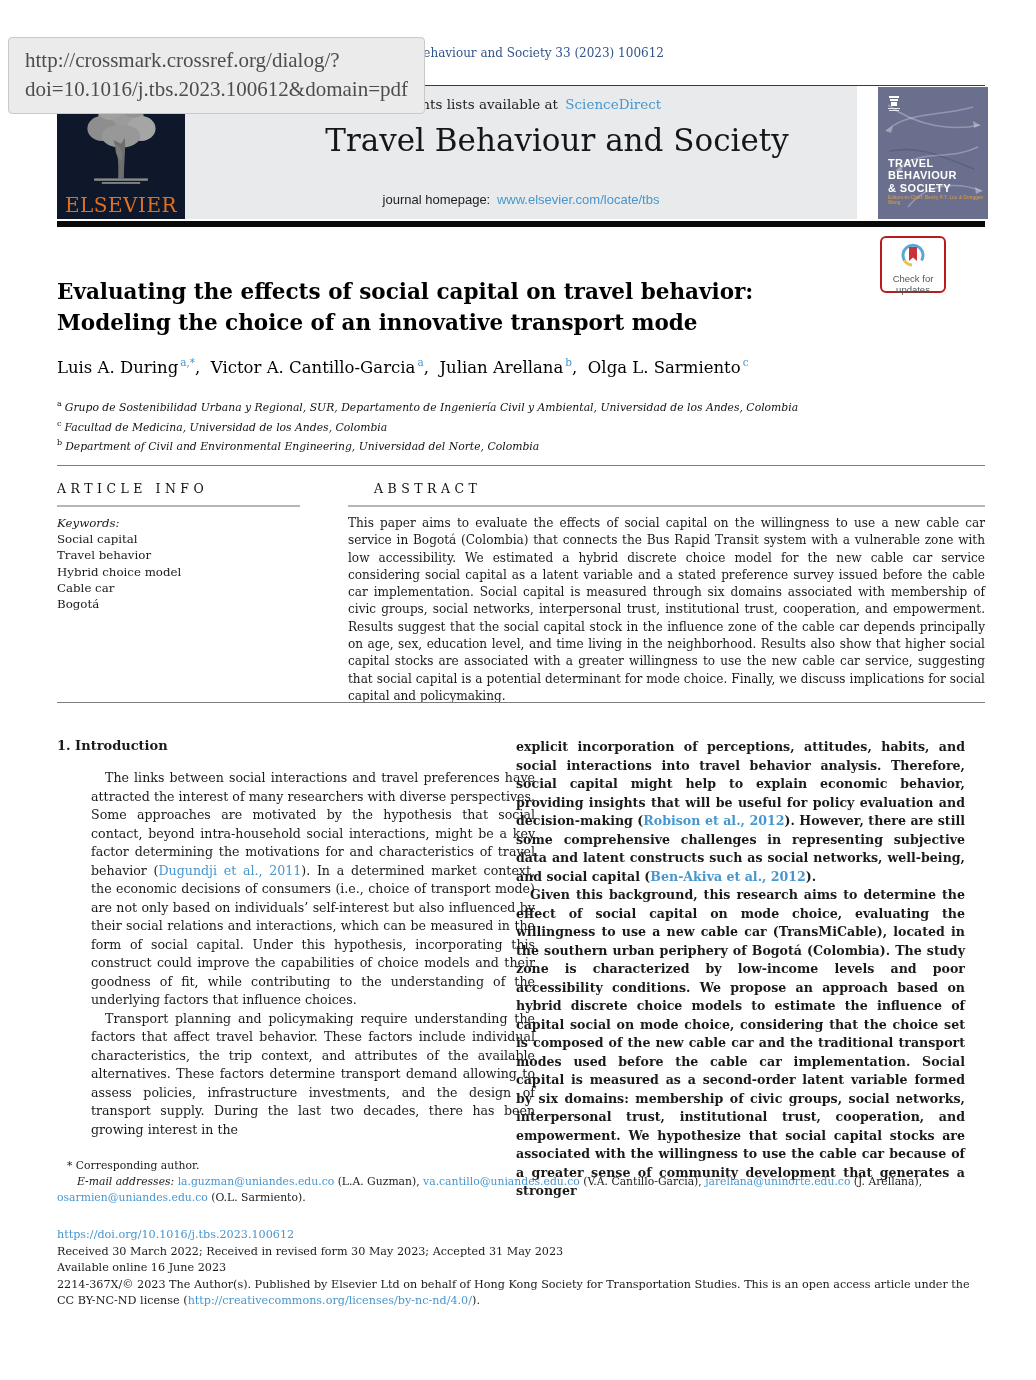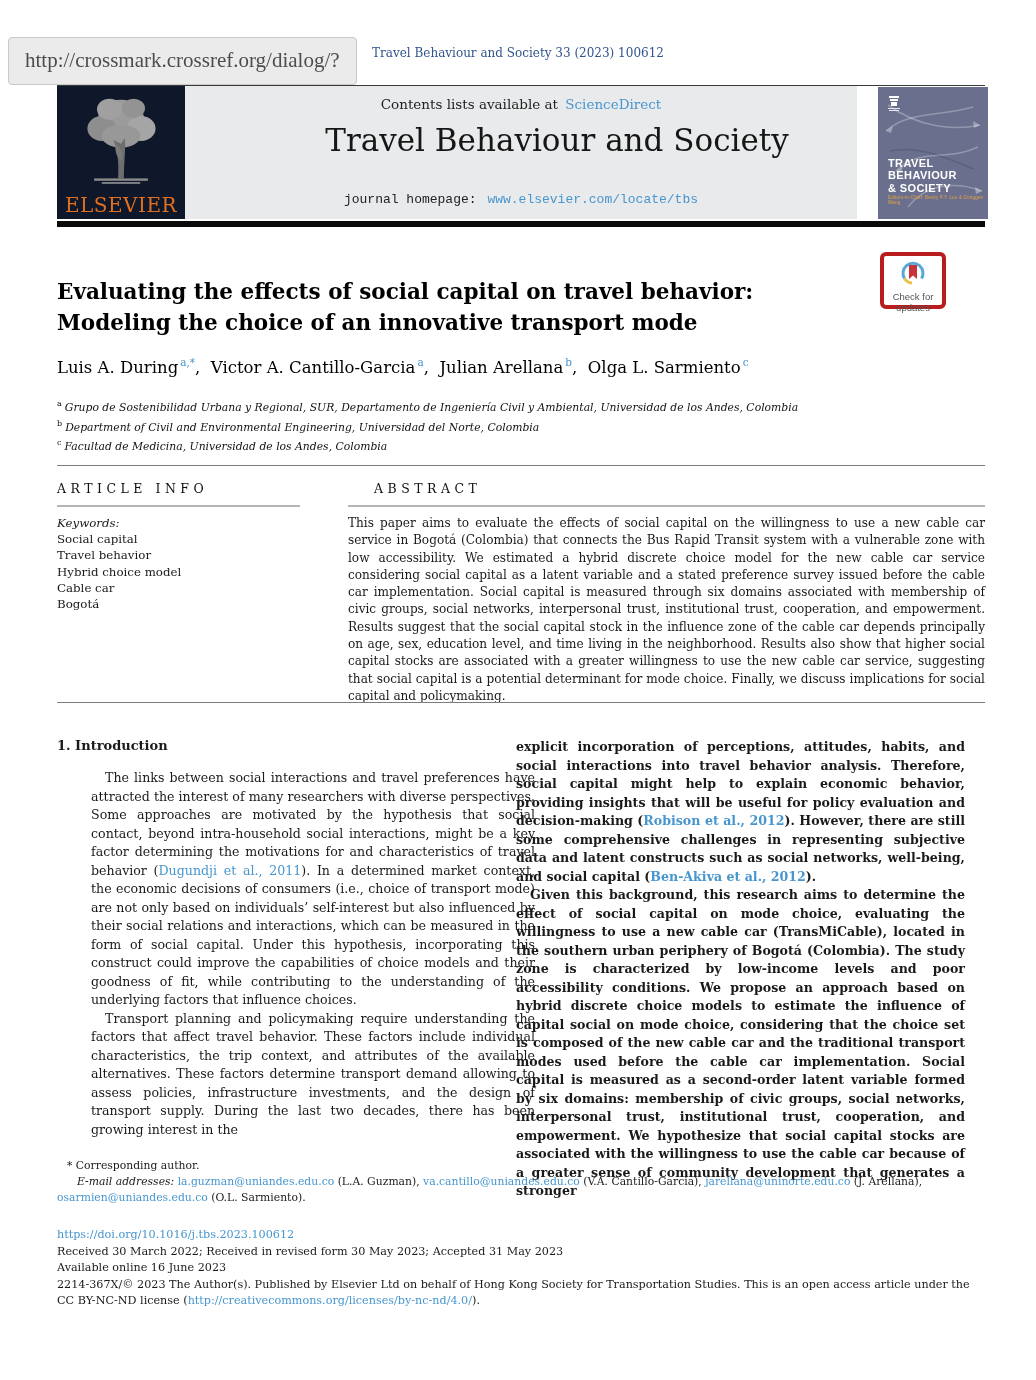--- a/index.html
+++ b/index.html
@@ -26,35 +26,35 @@
   
   .logo-area { top:86px; left:57px; width:128px; height:133px; background:#0f172a; text-align:center; }
   .logo-tree { margin-top:4px; }
   .elsevier-word { position:absolute; bottom:2px; left:0; width:100%;
     font-size:20px; letter-spacing:.5px; color:var(--elsevier_orange,#e0701f); }
   .gray-box { top:86px; left:185px; width:672px; height:133px; background:var(--masthead_gray,#e9eaeb); }
   .contents-line { position:absolute; top:10px; left:0; width:100%; text-align:center; font-size:13.5px; color:#222; }
   .contents-line .link { margin-left:3px; }
   .journal-title { position:absolute; top:36px; left:0; width:100%; text-align:center; font-size:31px; color:#161616;margin-left:36px; }
   .homepage-line { position:absolute; bottom:12px; left:0; width:100%; text-align:center;
-    font-family:Liberation Mono, monospace; font-size:13px; color:#222; }
+    font-family:Liberation Sans, sans-serif; font-size:13px; color:#222; }
   .homepage-line .link { margin-left:3px; }
 
   
   .cover { top:87px; left:878px; width:110px; height:132px; background:var(--cover_slate,#6a6f8e); overflow:hidden; }
   .cover svg.arrows { position:absolute; top:0; left:0; }
   .cover-emblem { position:absolute; top:7px; left:8px; }
   .cover-title { position:absolute; left:10px; bottom:25px; color:#fff;
     font-family:"Liberation Sans", sans-serif; font-weight:bold; font-size:11px; line-height:12.5px; letter-spacing:.4px; }
   .cover-editors { position:absolute; left:10px; bottom:14px; font-family:"Liberation Sans", sans-serif;
     font-size:4.5px; color:var(--cover_editors_orange,#e8a33d); letter-spacing:.2px; }
 
   
-  .badge { top:252px; left:880px; width:66px; height:57px; background:#fff;
-    border:4px solid #b91c1c; border-radius:6px; text-align:center; cursor:pointer; }
+  .badge { top:236px; left:880px; width:66px; height:57px; background:#fff;
+    border:2px solid #b91c1c; border-radius:6px; text-align:center; cursor:pointer; }
   .badge-text { font-family:"Liberation Sans", sans-serif; font-size:9.5px; line-height:10.5px; color:#555; margin-top:1px; }
 
   
   .title { top:276px; left:57px; width:810px; font-size:21.5px; line-height:31px; color:#000; }
   .authors { top:356px; left:57px; width:900px; font-size:16.5px; color:#000; }
   .authors sup { font-size:10.5px; color:var(--link_blue,#4796cf); margin-left:2px; }
   .affils { top:396px; left:57px; width:920px; font-size:10.8px; font-style:italic; line-height:16px; color:#111; }
   .affils sup { font-style:normal; font-size:8px; margin-right:3px; }
 
   
@@ -171,22 +171,22 @@
 
   <div class="abs authors">
     <span>Luis A. During</span><sup>a,*</sup><span>,&nbsp;</span>
     <span>Victor A. Cantillo-Garcia</span><sup>a</sup><span>,&nbsp;</span>
     <span>Julian Arellana</span><sup>b</sup><span>,&nbsp;</span>
     <span>Olga L. Sarmiento</span><sup>c</sup>
   </div>
 
   <div class="abs affils">
     <div><sup>a</sup><span>Grupo de Sostenibilidad Urbana y Regional, SUR, Departamento de Ingeniería Civil y Ambiental, Universidad de los Andes, Colombia</span></div>
+    <div><sup>c</sup><span>Facultad de Medicina, Universidad de los Andes, Colombia</span></div>
     <div><sup>b</sup><span>Department of Civil and Environmental Engineering, Universidad del Norte, Colombia</span></div>
-    <div><sup>c</sup><span>Facultad de Medicina, Universidad de los Andes, Colombia</span></div>
   </div>
 
   <div class="abs rule-affil"></div>
 
   <div class="abs sec-head info-head">ARTICLE INFO</div>
   <div class="abs head-rule info-rule"></div>
   <div class="abs keywords">
     <div class="italic">Keywords:</div>
     <div>Social capital</div>
     <div>Travel behavior</div>
@@ -218,15 +218,16 @@
 
   <div class="abs footer">
     <div class="link">https://doi.org/10.1016/j.tbs.2023.100612</div>
     <div>Received 30 March 2022; Received in revised form 30 May 2023; Accepted 31 May 2023</div>
     <div>Available online 16 June 2023</div>
     <div><span>2214-367X/© 2023 The Author(s). Published by Elsevier Ltd on behalf of Hong Kong Society for Transportation Studies. This is an open access article under the CC BY-NC-ND license (</span><span class="link">http://creativecommons.org/licenses/by-nc-nd/4.0/</span><span>).</span></div>
   </div>
 
   <div class="abs tooltip">
     <div>http://crossmark.crossref.org/dialog/?</div>
+    <div>doi=10.1016/j.tbs.2023.100612&amp;domain=pdf</div>
   </div>
 
 </div>
 
 </body></html>

